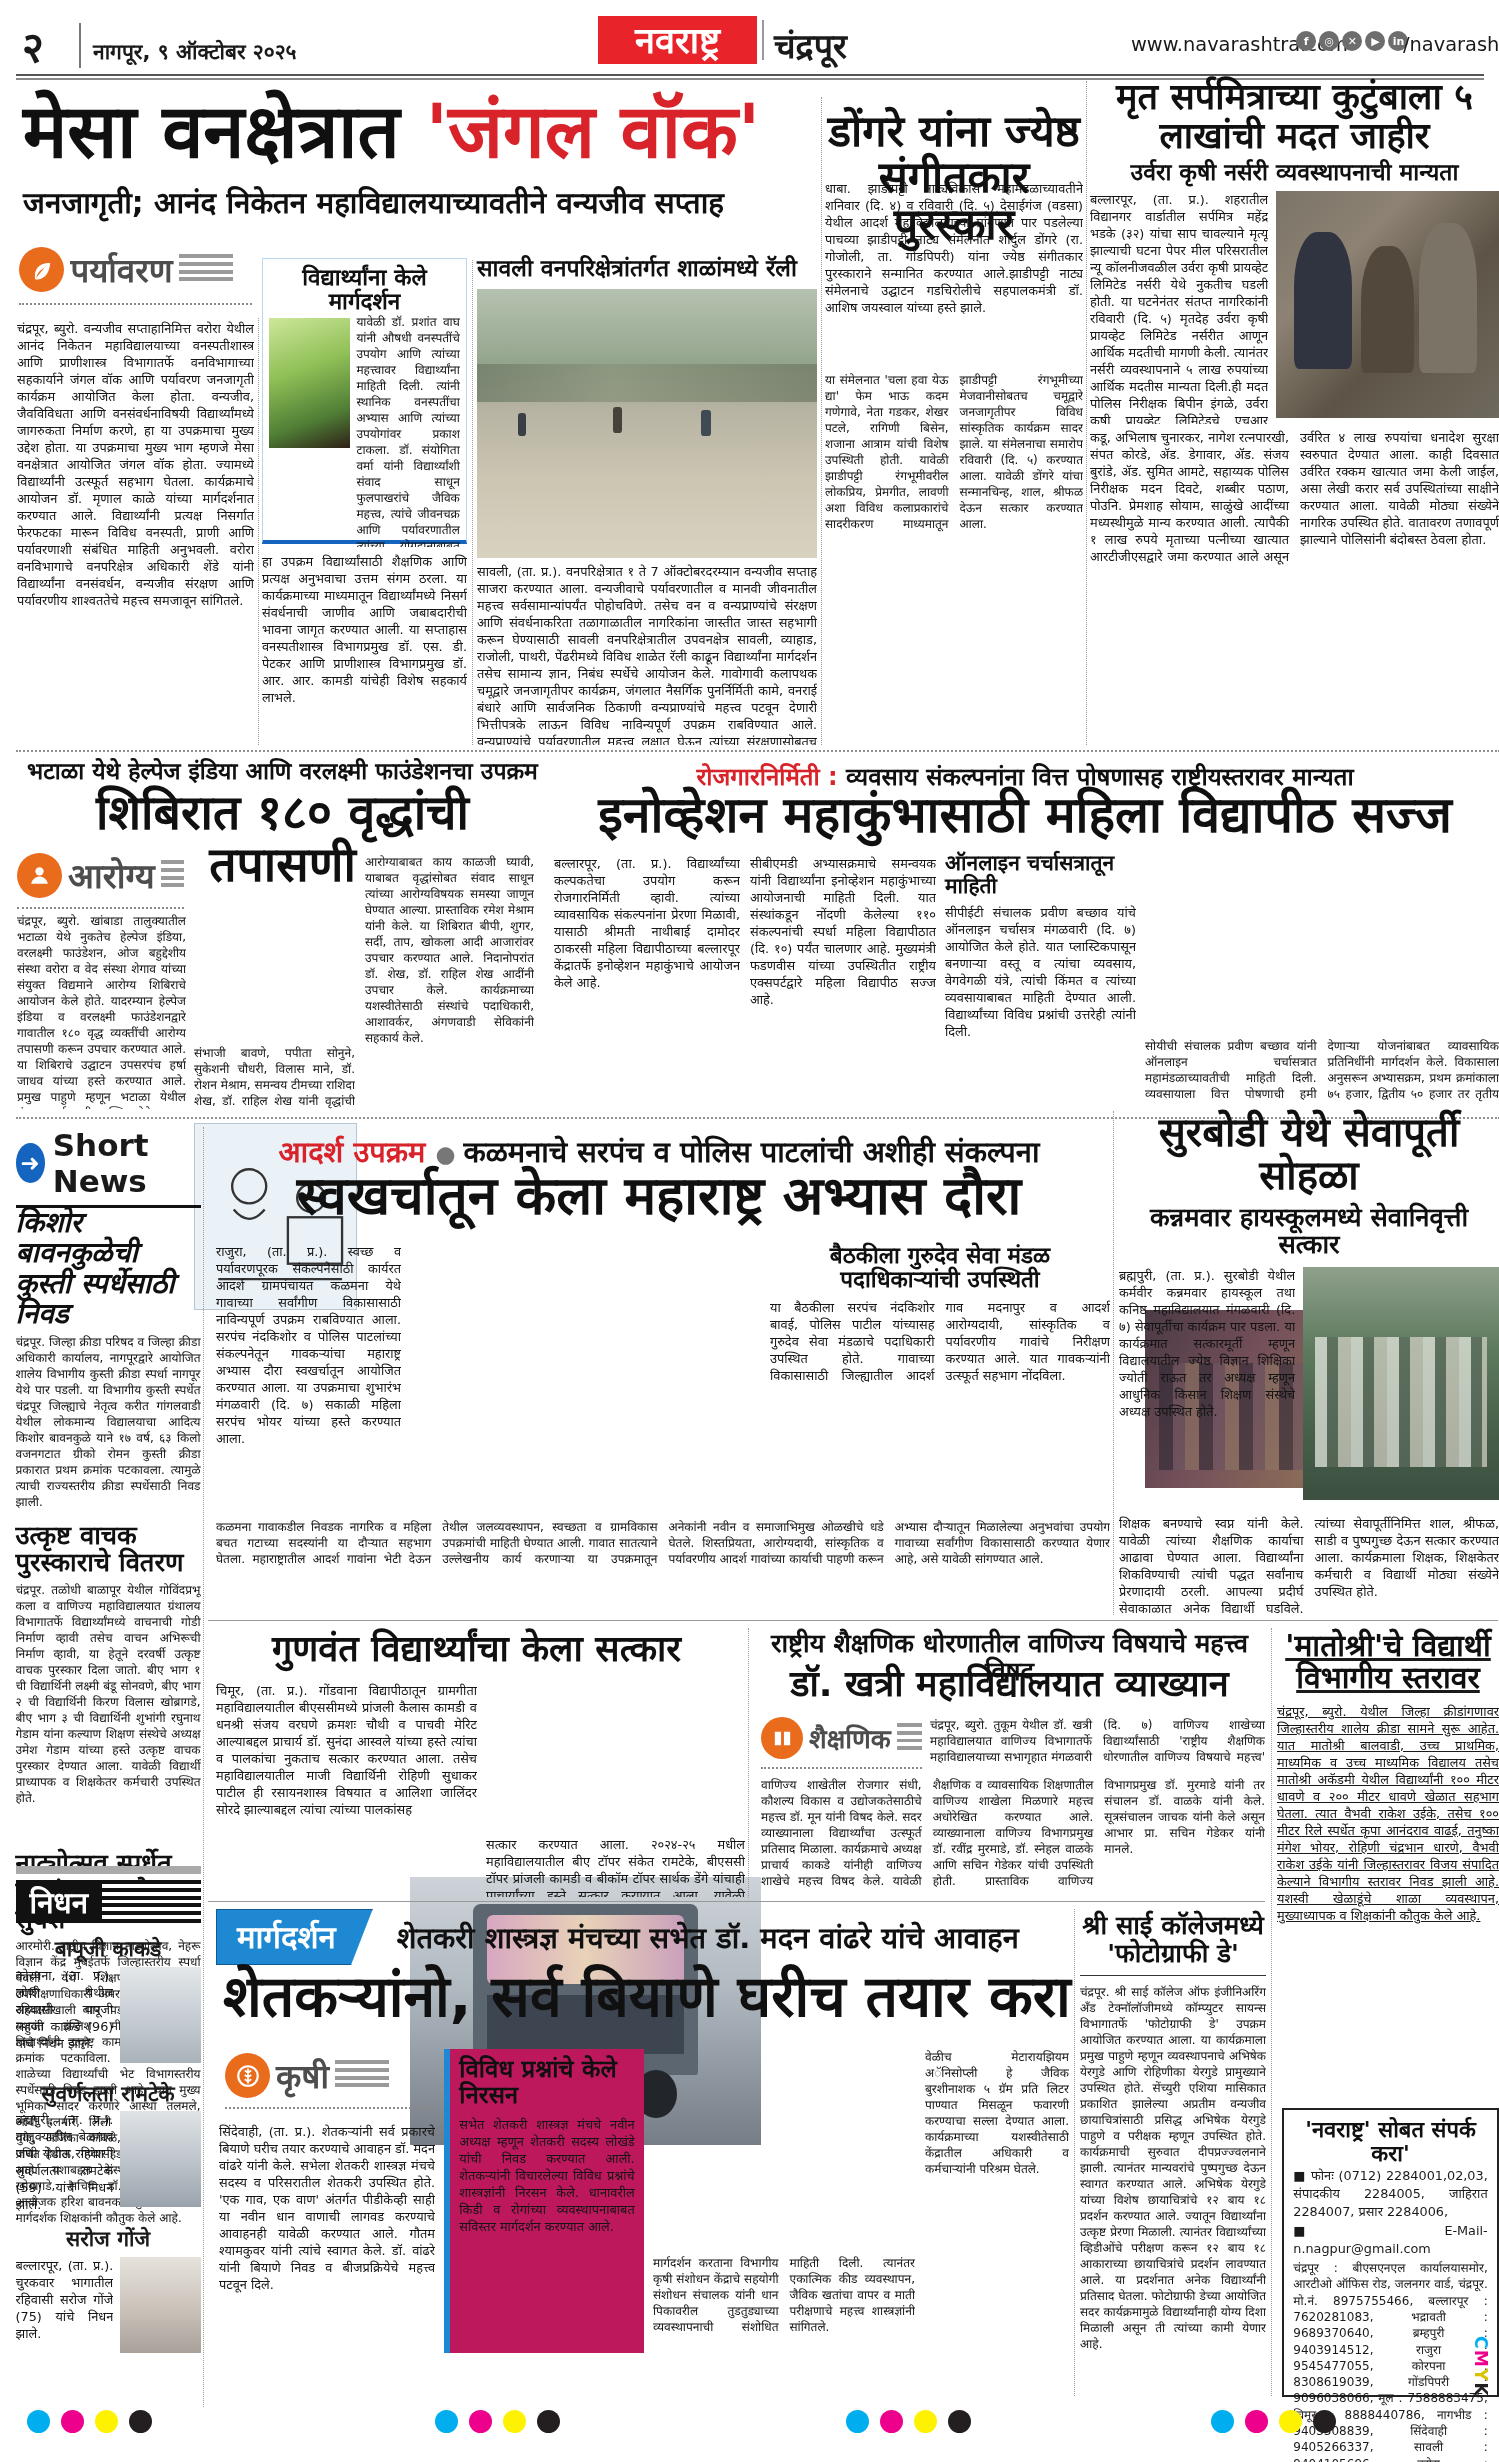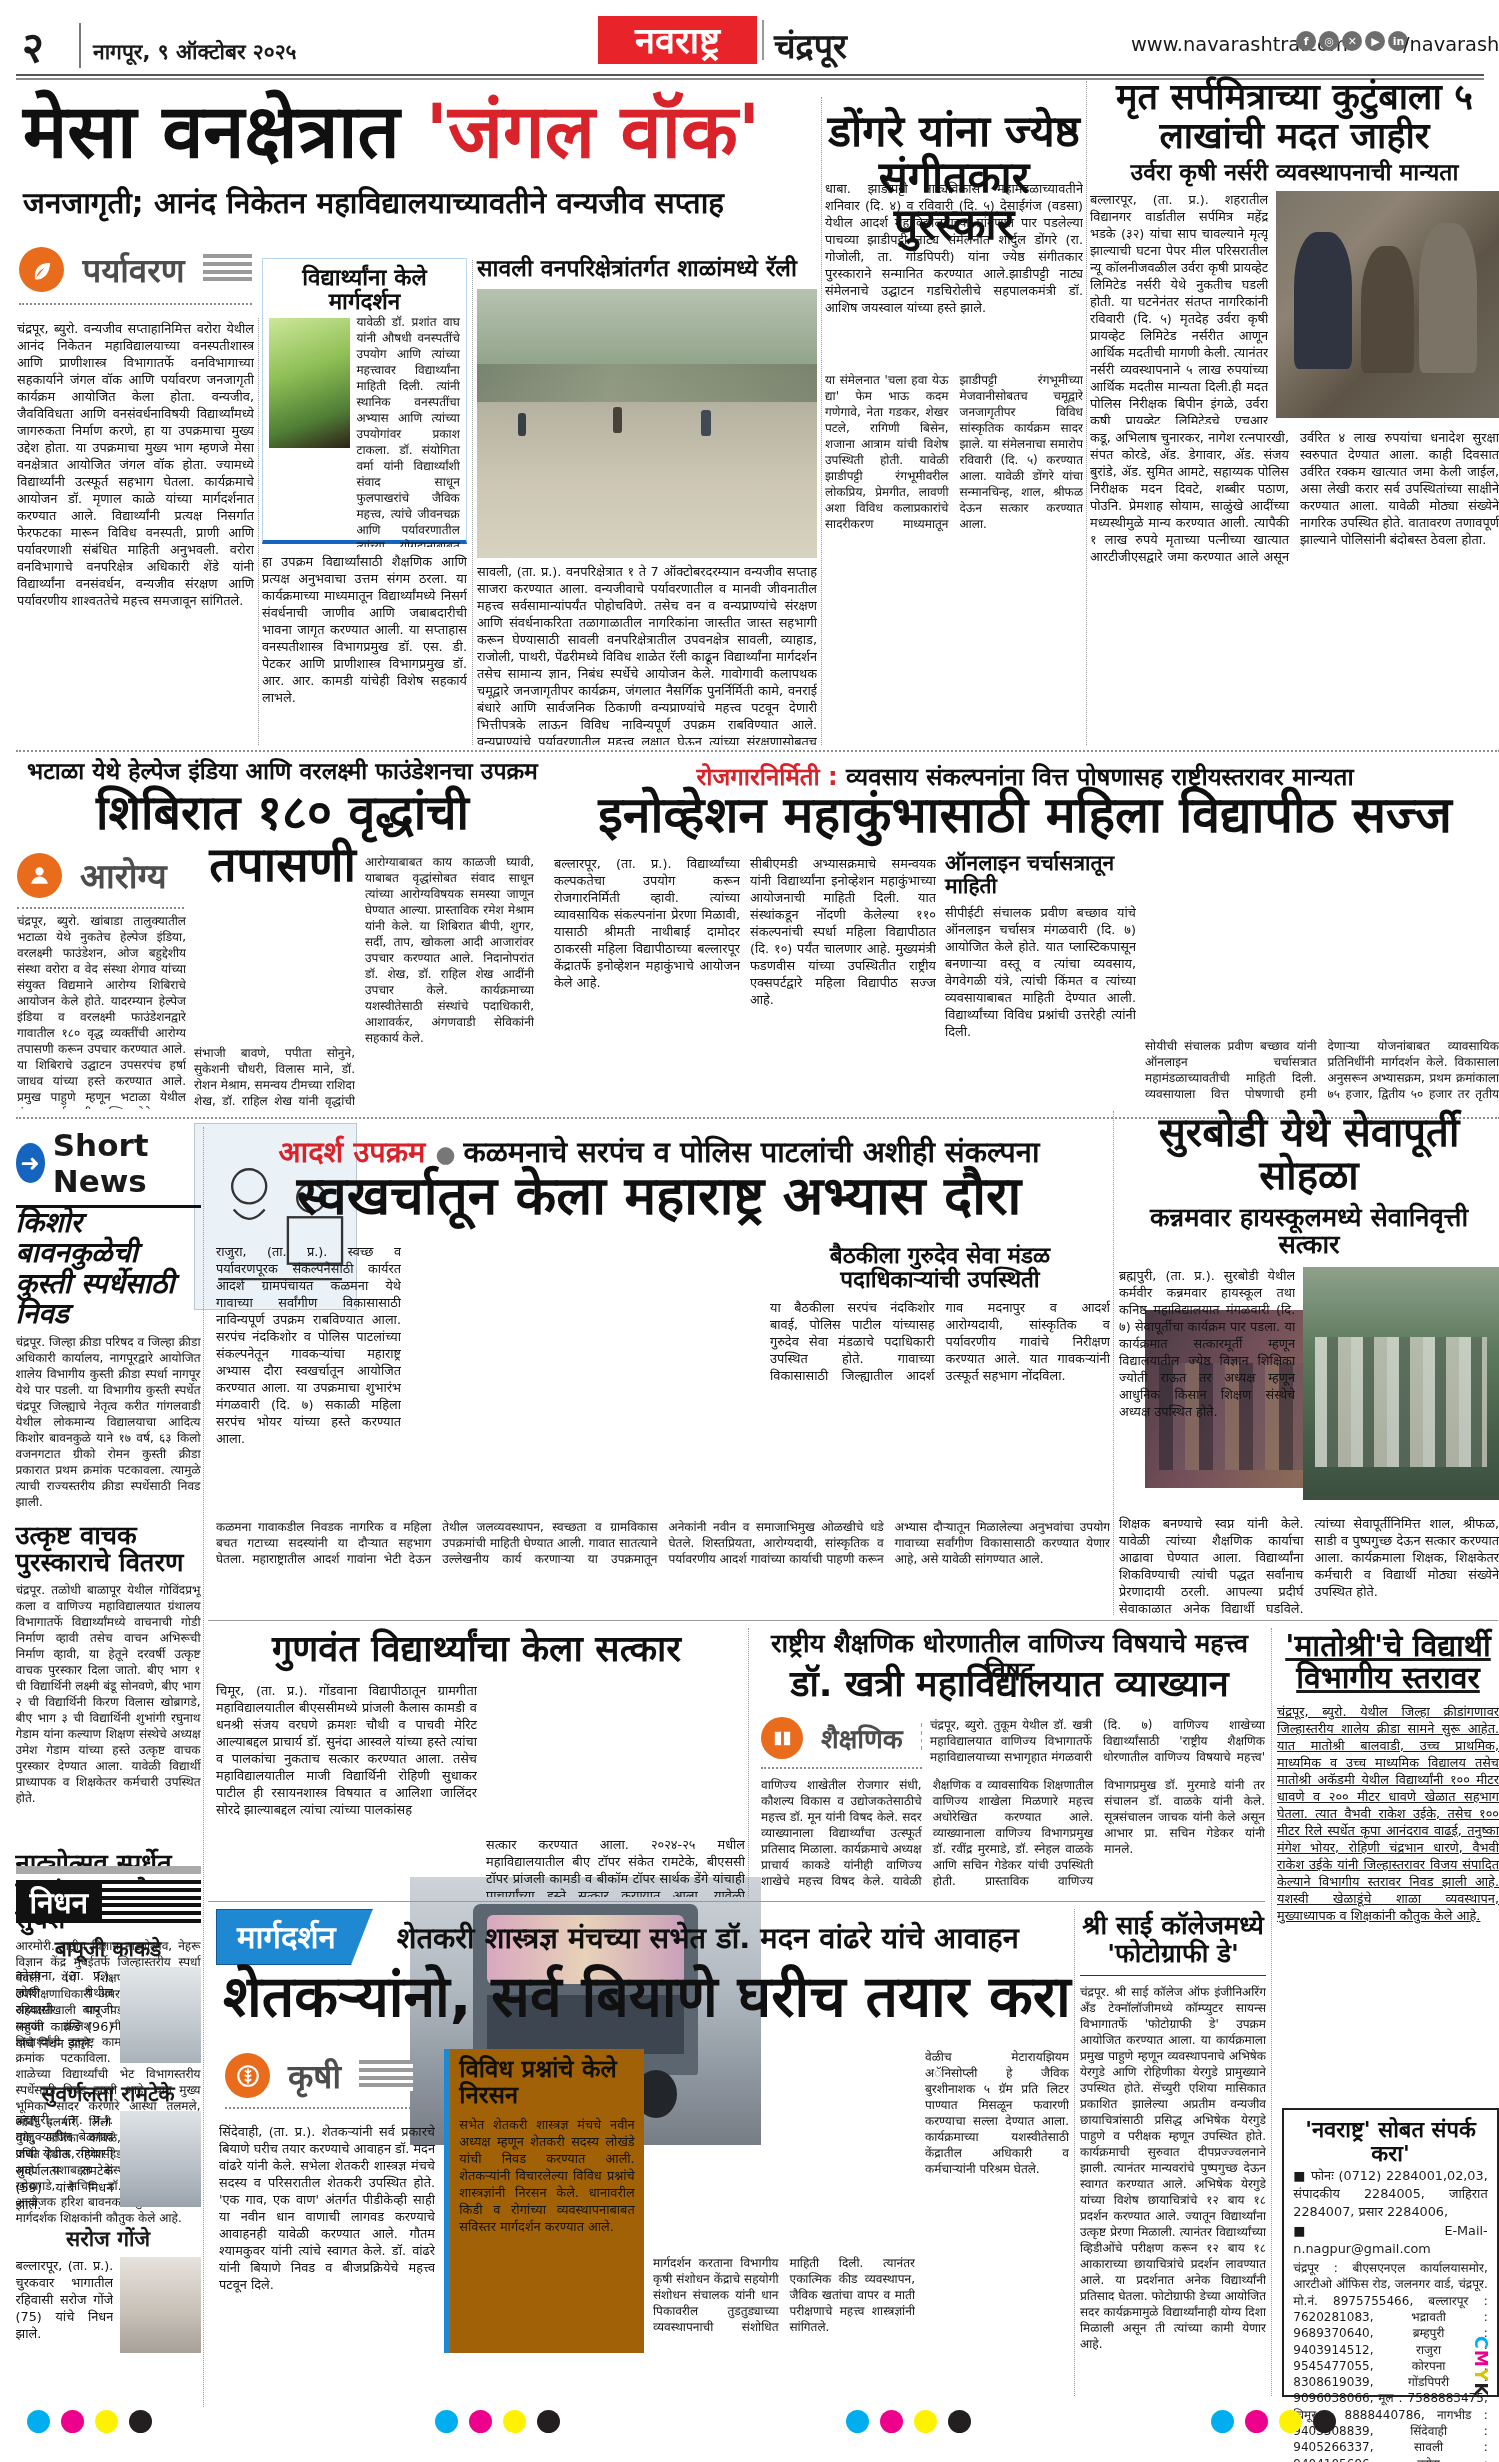--- a/index.html
+++ b/index.html
@@ -8,21 +8,21 @@
   .hl{font-weight:bold;color:#101010;line-height:1.08;}
   .center{text-align:center;}
   .body-txt{font-size:12.8px;line-height:17px;text-align:justify;overflow:hidden;color:#141414;}
   .body-sm{font-size:12px;line-height:16px;text-align:justify;overflow:hidden;color:#141414;}
   .cols2{column-count:2;column-gap:11px;}
   .cols3{column-count:3;column-gap:11px;}
   .cols4{column-count:4;column-gap:11px;}
   .photo{background:#cfcfcf;position:relative;overflow:hidden;}
   .kicker-red{color:#d8232a;font-weight:bold;}
   .kicker-blk{color:#101010;font-weight:bold;}
-  .badge{display:flex;align-items:center;gap:18px;}
+  .badge{display:flex;align-items:center;gap:6px;}
   .badge .circ{width:45px;height:45px;border-radius:50%;background:#e96b1c;display:flex;align-items:center;justify-content:center;flex:0 0 auto;}
   .badge .lbl{font-size:33px;font-weight:bold;color:#4d4d4d;}
   .badge .lines{width:54px;height:31px;background:repeating-linear-gradient(#9a9a9a 0 3.9px,#fff 3.9px 7.8px);}
   .dotted-b{border-bottom:2.3px dotted #8a8a8a;}
   .vsep{border-left:1.6px dotted #9a9a9a;width:0;}
   .hrule{background:#444;height:1.6px;}
   .hdot{border-top:2.3px dotted #8f8f8f;height:0;}
   .obit-name{font-size:21px;font-weight:bold;text-align:center;margin:11px 0 4.7px 0;}
   .contact-line{font-size:12.8px;line-height:18px;text-align:justify;margin:1.6px 0;}
   .cmyk{display:flex;gap:11px;}
@@ -257,21 +257,21 @@
   <span class="circ">
     <svg width="26" height="26" viewBox="0 0 24 24">
         <circle cx="12" cy="12" r="9" fill="none" stroke="#fff" stroke-width="2"></circle>
         <path d="M12 5v14M12 9l-3-2M12 9l3-2M12 13l-3-2M12 13l3-2M12 17l-3-2M12 17l3-2" stroke="#fff" stroke-width="1.6"></path>
       </svg>
   </span>
   <span class="lbl">कृषी</span>
   <span class="lines"></span>
 </div>
 <div class="abs body-txt" style="left:219px;top:2123px;width:216px;height:230px;">सिंदेवाही, (ता. प्र.). शेतकऱ्यांनी सर्व प्रकारचे बियाणे घरीच तयार करण्याचे आवाहन डॉ. मदन वांढरे यांनी केले. सभेला शेतकरी शास्त्रज्ञ मंचचे सदस्य व परिसरातील शेतकरी उपस्थित होते. 'एक गाव, एक वाण' अंतर्गत पीडीकेव्ही साही या नवीन धान वाणाची लागवड करण्याचे आवाहनही यावेळी करण्यात आले. गौतम श्यामकुवर यांनी त्यांचे स्वागत केले. डॉ. वांढरे यांनी बियाणे निवड व बीजप्रक्रियेचे महत्त्व पटवून दिले.</div>
-<div class="abs" style="left:444px;top:2049px;width:200px;height:304px;background:#a16207;border-left:6.2px solid #1e88d2;box-sizing:border-box;padding:7.8px 9.3px;">
+<div class="abs" style="left:444px;top:2049px;width:200px;height:304px;background:#be185d;border-left:6.2px solid #1e88d2;box-sizing:border-box;padding:7.8px 9.3px;">
   <div class="hl" style="font-size:24px;">विविध प्रश्नांचे केले निरसन</div>
   <div class="body-txt" style="height:210px;margin-top:7.8px;">सभेत शेतकरी शास्त्रज्ञ मंचचे नवीन अध्यक्ष म्हणून शेतकरी सदस्य लोखंडे यांची निवड करण्यात आली. शेतकऱ्यांनी विचारलेल्या विविध प्रश्नांचे शास्त्रज्ञांनी निरसन केले. धानावरील किडी व रोगांच्या व्यवस्थापनाबाबत सविस्तर मार्गदर्शन करण्यात आले.</div>
 </div>
 
 <div class="abs body-sm cols2" style="left:653px;top:2255px;width:262px;height:98px;">मार्गदर्शन करताना विभागीय कृषी संशोधन केंद्राचे सहयोगी संशोधन संचालक यांनी धान पिकावरील तुडतुड्याच्या व्यवस्थापनाची संशोधित माहिती दिली. त्यानंतर एकात्मिक कीड व्यवस्थापन, जैविक खतांचा वापर व माती परीक्षणाचे महत्त्व शास्त्रज्ञांनी सांगितले.</div>
 <div class="abs body-sm" style="left:925px;top:2049px;width:144px;height:304px;">वेळीच मेटारायझियम अॅनिसोप्ली हे जैविक बुरशीनाशक ५ ग्रॅम प्रति लिटर पाण्यात मिसळून फवारणी करण्याचा सल्ला देण्यात आला. कार्यक्रमाच्या यशस्वीतेसाठी केंद्रातील अधिकारी व कर्मचाऱ्यांनी परिश्रम घेतले.</div>
 
 <div class="abs vsep" style="left:1074px;top:1909px;height:487px;"></div>
 <div class="abs" style="left:1080px;top:1912px;width:186px;">
   <div class="hl center" style="font-size:25.6px;border-bottom:1.6px solid #333;padding-bottom:7.8px;">श्री साई कॉलेजमध्ये 'फोटोग्राफी डे'</div>

